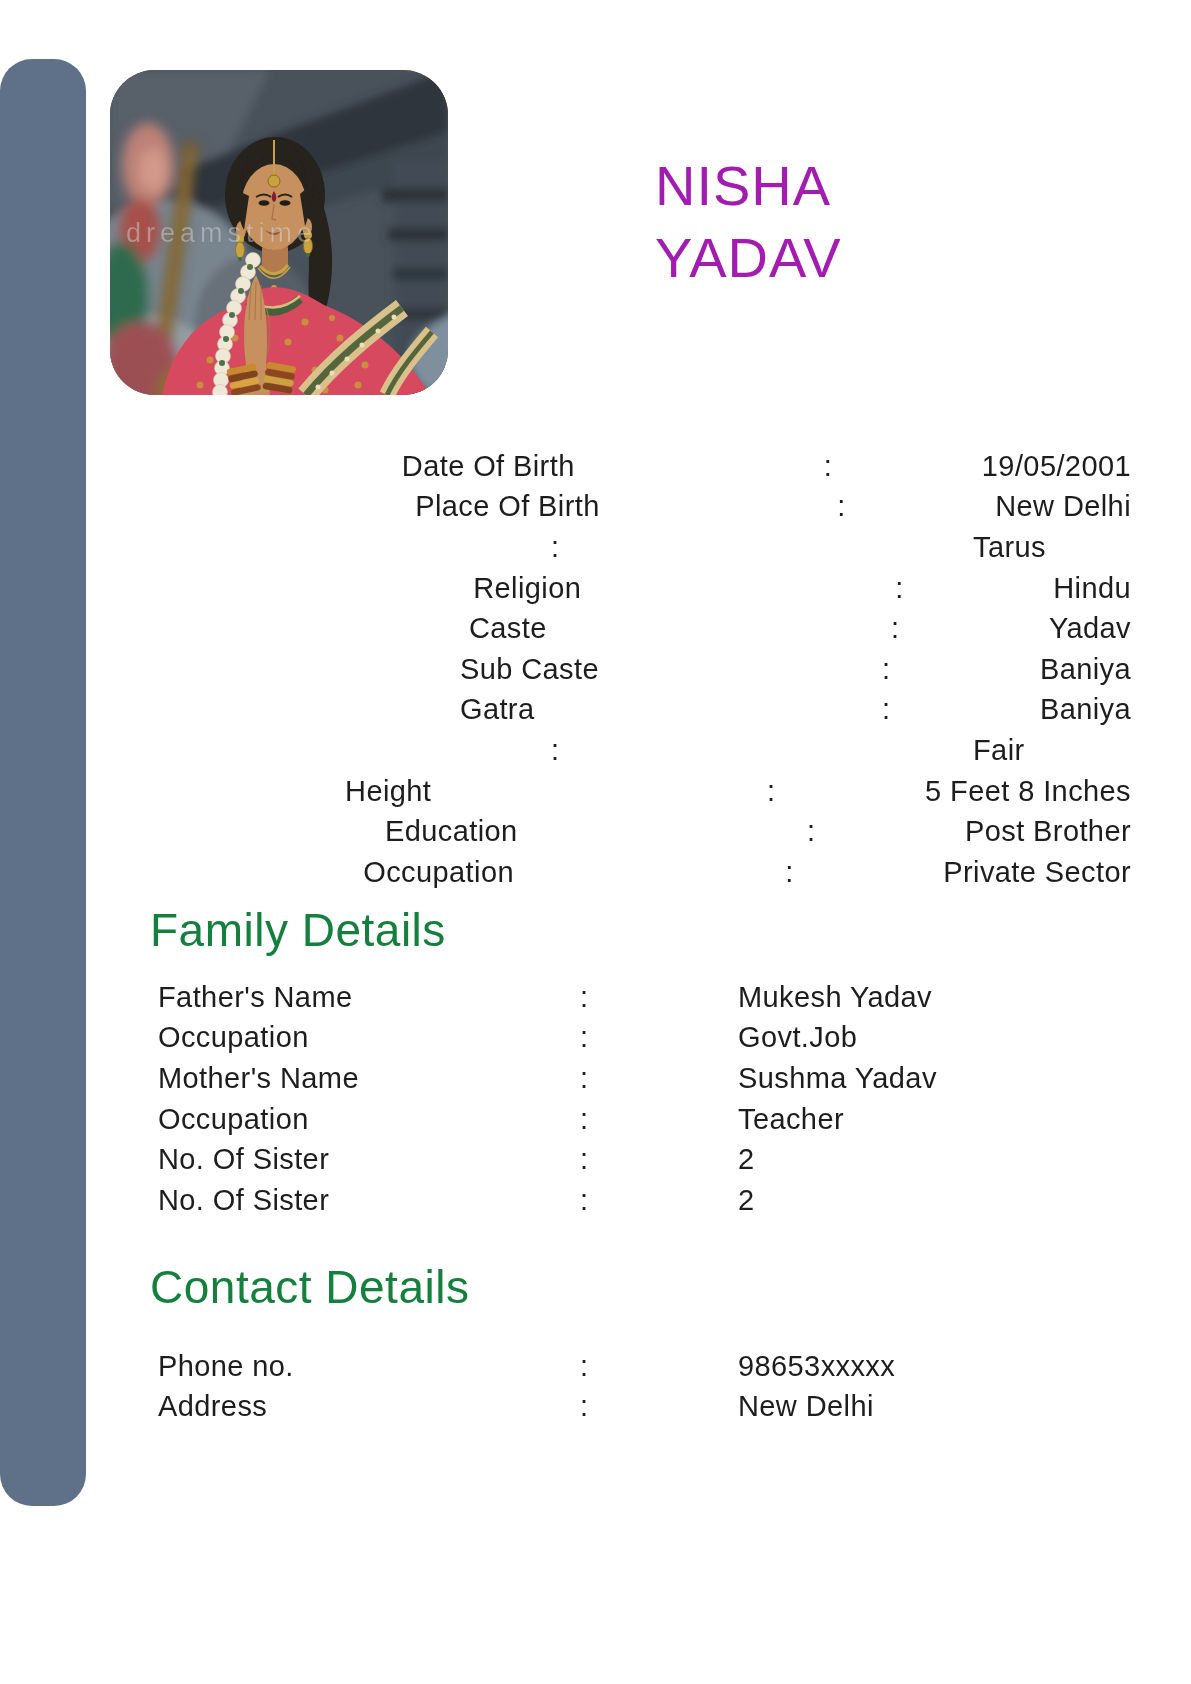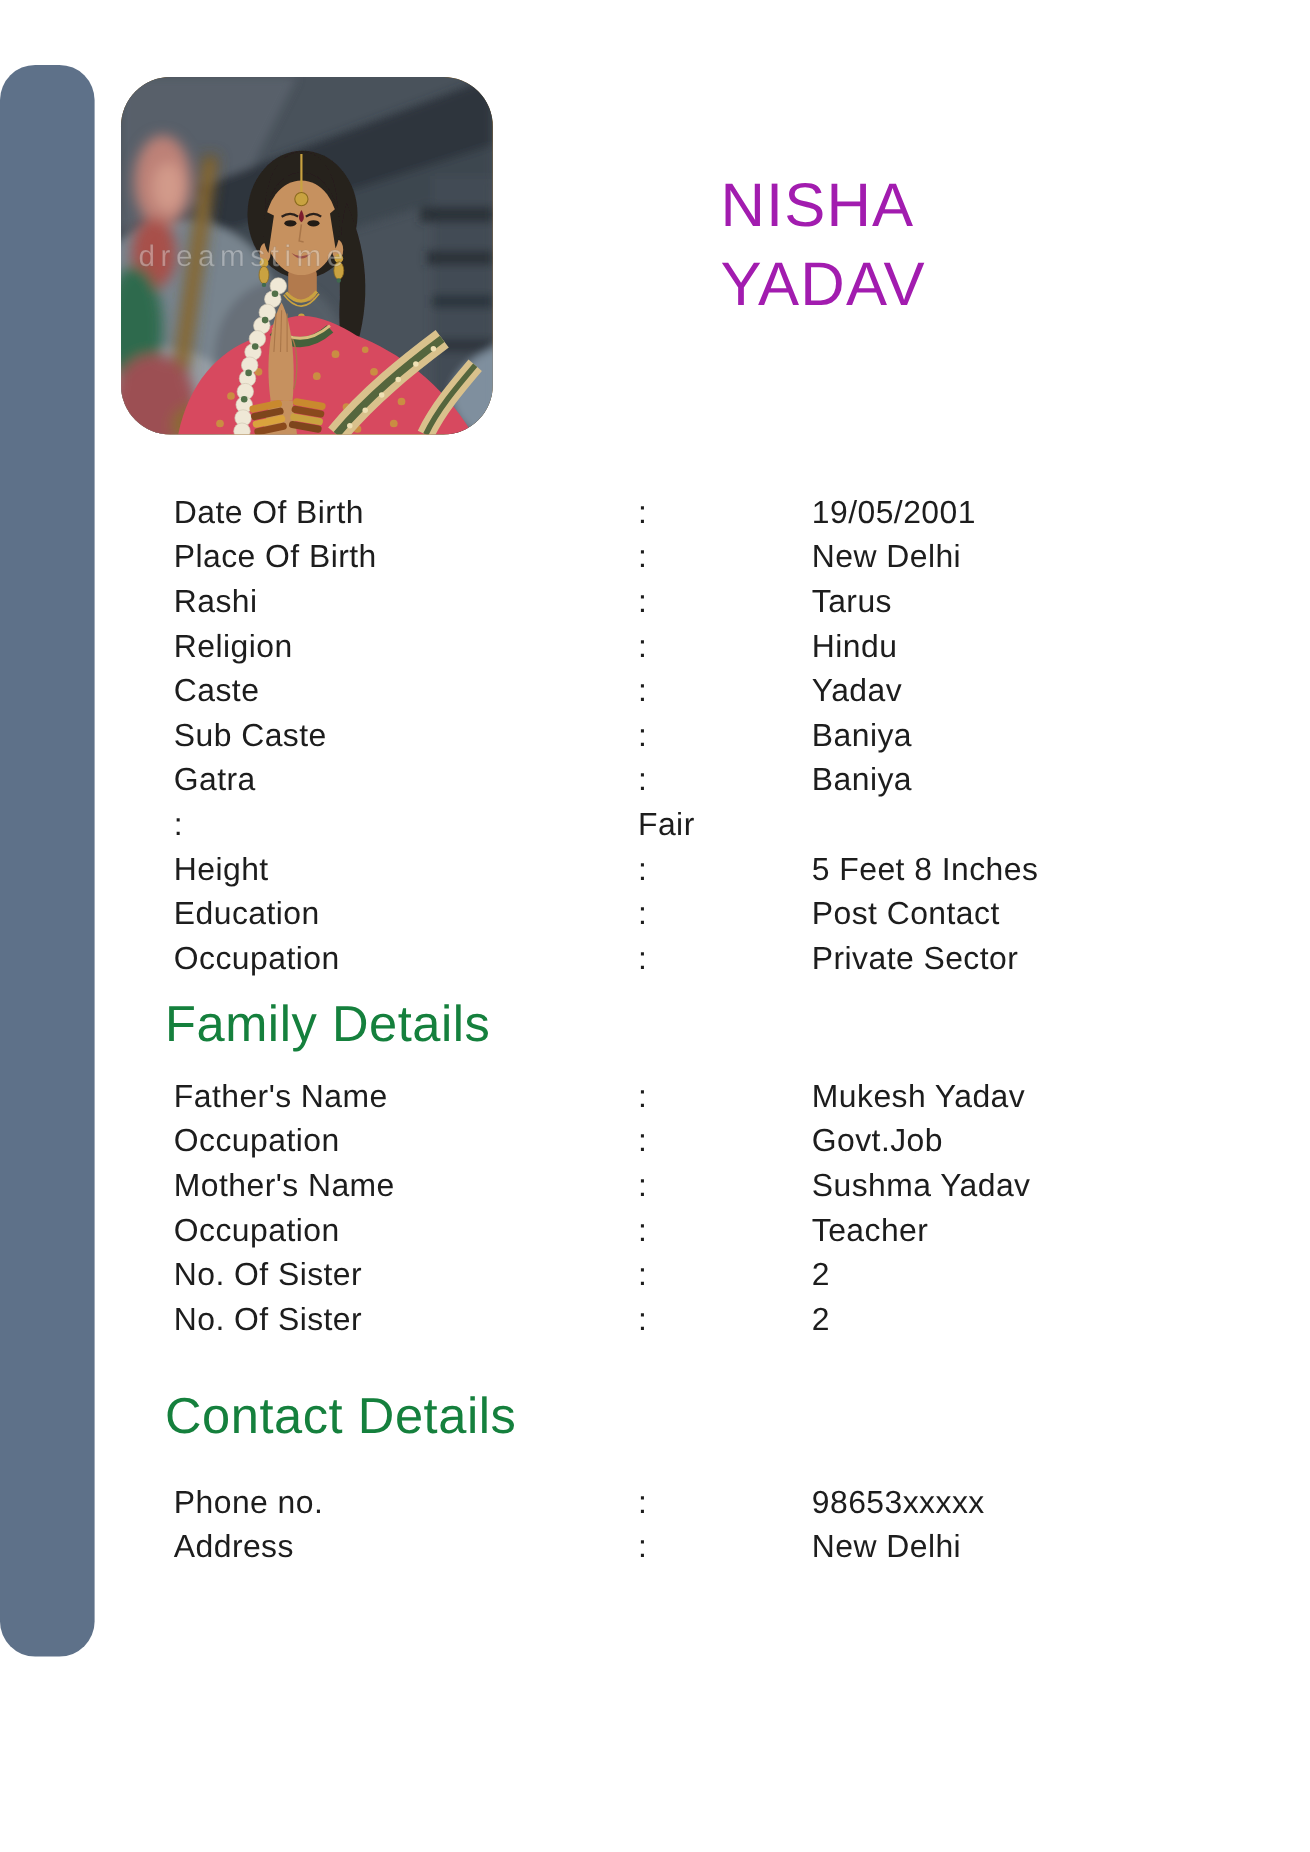--- a/index.html
+++ b/index.html
@@ -48,21 +48,21 @@
   }
   .heading.family{top:903px;}
   .heading.contact{top:1260px;}
   .rows{
     position:absolute;
     left:158px;
     right:60px;
     display:flex;
     flex-direction:column;
   }
-  .rows.personal{top:446px;}
+  .rows.personal{top:446px;align-items:flex-end;}
   .rows.family{top:977px;}
   .rows.contact{top:1346px;}
   .row{
     display:grid;
     grid-template-columns:422px 158px 1fr;
     height:40.6px;
     align-items:center;
     font-size:29px;
     letter-spacing:0.4px;
   }
@@ -250,21 +250,20 @@
         <span class="lbl">Date Of Birth</span>
         <span class="sep">:</span>
         <span class="val">19/05/2001</span>
       </div>
       <div class="row">
         <span class="lbl">Place Of Birth</span>
         <span class="sep">:</span>
         <span class="val">New Delhi</span>
       </div>
       <div class="row">
-        <span class="lbl">Rashi</span>
         <span class="sep">:</span>
         <span class="val">Tarus</span>
       </div>
       <div class="row">
         <span class="lbl">Religion</span>
         <span class="sep">:</span>
         <span class="val">Hindu</span>
       </div>
       <div class="row">
         <span class="lbl">Caste</span>
@@ -286,21 +285,21 @@
         <span class="val">Fair</span>
       </div>
       <div class="row">
         <span class="lbl">Height</span>
         <span class="sep">:</span>
         <span class="val">5 Feet 8 Inches</span>
       </div>
       <div class="row">
         <span class="lbl">Education</span>
         <span class="sep">:</span>
-        <span class="val">Post Contact</span>
+        <span class="val">Post Brother</span>
       </div>
       <div class="row">
         <span class="lbl">Occupation</span>
         <span class="sep">:</span>
         <span class="val">Private Sector</span>
       </div>
     </div>
 
   <h2 class="heading family">Family Details</h2>
   <div class="rows family">

